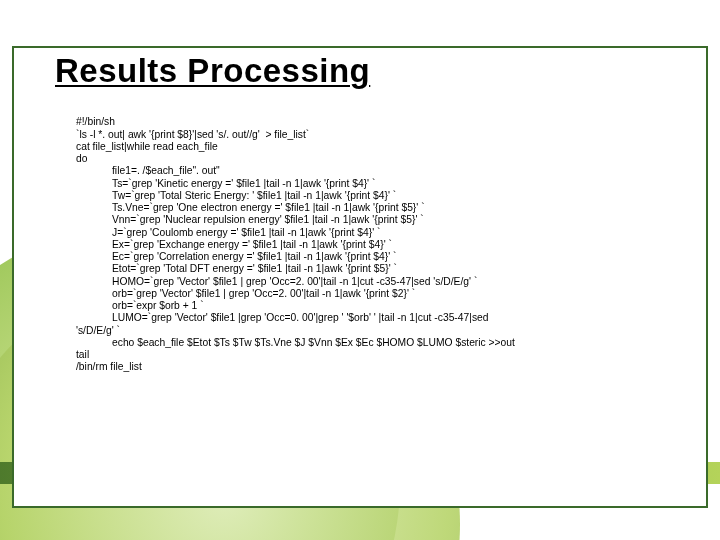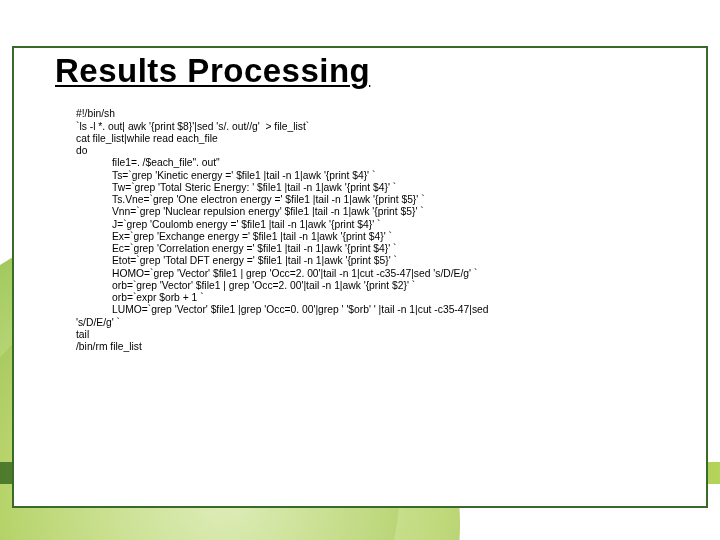--- a/index.html
+++ b/index.html
@@ -36,21 +36,21 @@
     font-weight: 700;
     color: #000000;
     text-decoration: underline;
     text-decoration-thickness: 2px;
     text-underline-offset: 3px;
     letter-spacing: 0.5px;
   }
   .codeblock {
     position: absolute;
     left: 76px;
-    top: 96px;
+    top: 104px;
     width: 618px;
     font-size: 10.3px;
     line-height: 1.19;
     color: #000;
     white-space: pre-wrap;
   }
   .codeblock .ind1 { padding-left: 36px; display: block; }
   .bottom-strip {
     position: absolute;
     left: 0;
@@ -91,16 +91,16 @@
   <div class="green-box"></div>
 
   <div class="title">Results Processing</div>
 
   <div class="codeblock">
 <span>#!/bin/sh</span>
 <span>`ls -l *. out| awk '{print $8}'|sed 's/. out//g'  &gt; file_list`</span>
 <span>cat file_list|while read each_file</span>
 <span>do</span>
 <span class="ind1">file1=. /$each_file". out"</span><span class="ind1">Ts=`grep 'Kinetic energy =' $file1 |tail -n 1|awk '{print $4}' `</span><span class="ind1">Tw=`grep 'Total Steric Energy: ' $file1 |tail -n 1|awk '{print $4}' `</span><span class="ind1">Ts.Vne=`grep 'One electron energy =' $file1 |tail -n 1|awk '{print $5}' `</span><span class="ind1">Vnn=`grep 'Nuclear repulsion energy' $file1 |tail -n 1|awk '{print $5}' `</span><span class="ind1">J=`grep 'Coulomb energy =' $file1 |tail -n 1|awk '{print $4}' `</span><span class="ind1">Ex=`grep 'Exchange energy =' $file1 |tail -n 1|awk '{print $4}' `</span><span class="ind1">Ec=`grep 'Correlation energy =' $file1 |tail -n 1|awk '{print $4}' `</span><span class="ind1">Etot=`grep 'Total DFT energy =' $file1 |tail -n 1|awk '{print $5}' `</span><span class="ind1">HOMO=`grep 'Vector' $file1 | grep 'Occ=2. 00'|tail -n 1|cut -c35-47|sed 's/D/E/g' `</span><span class="ind1">orb=`grep 'Vector' $file1 | grep 'Occ=2. 00'|tail -n 1|awk '{print $2}' `</span><span class="ind1">orb=`expr $orb + 1 `</span><span class="ind1">LUMO=`grep 'Vector' $file1 |grep 'Occ=0. 00'|grep ' '$orb' ' |tail -n 1|cut -c35-47|sed</span><span>'s/D/E/g' `</span>
-<span>tail</span>
+<span class="ind1">echo $each_file $Etot $Ts $Tw $Ts.Vne $J $Vnn $Ex $Ec $HOMO $LUMO $steric &gt;&gt;out</span><span>tail</span>
 <span>/bin/rm file_list</span></div>
 
 </div>
 
 </body></html>

